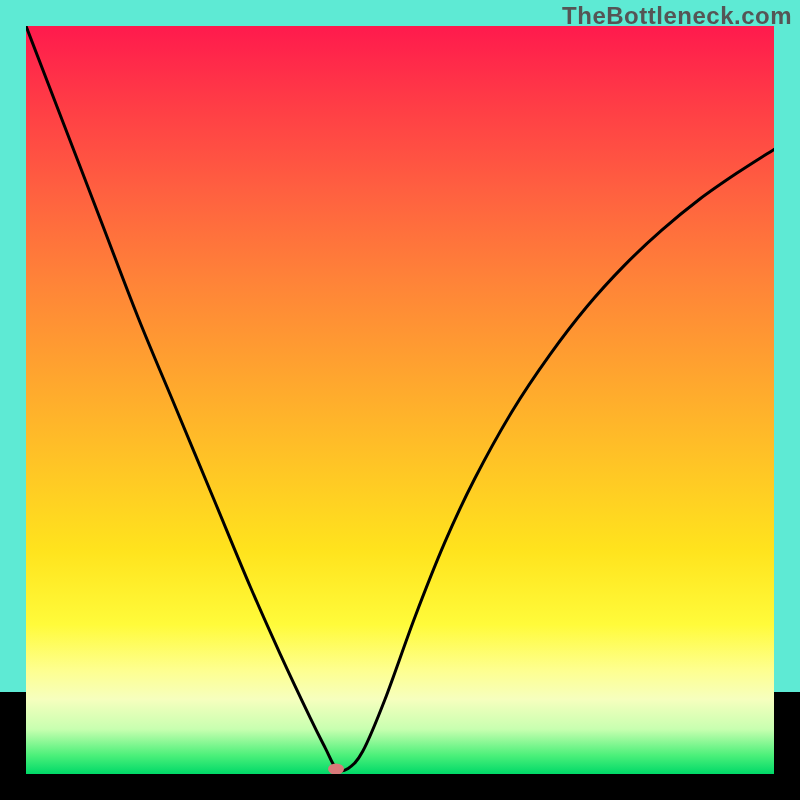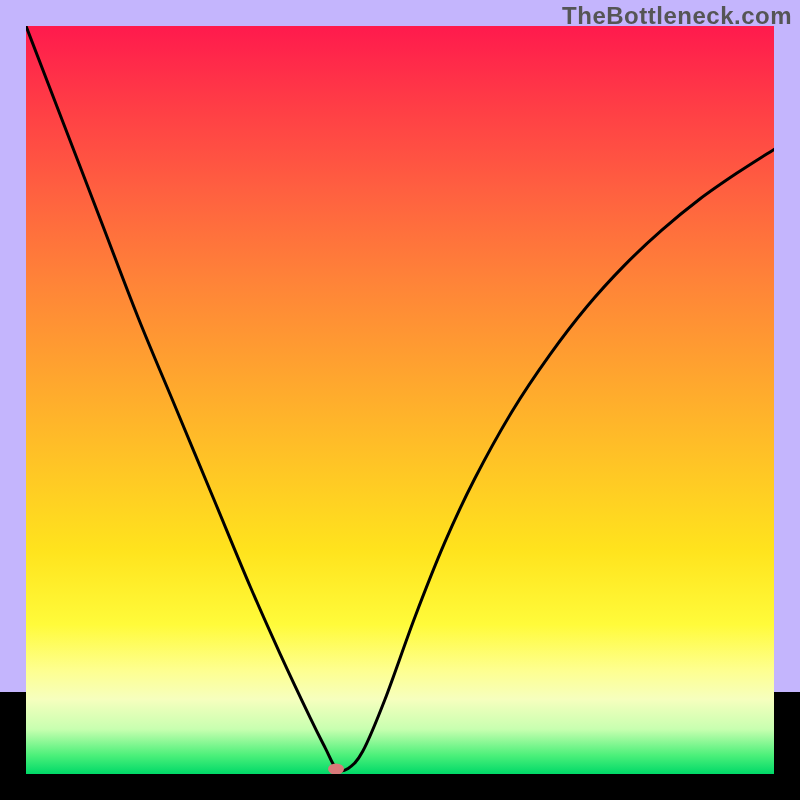--- a/index.html
+++ b/index.html
@@ -8,21 +8,21 @@
     width: 800px;
     height: 800px;
     overflow: hidden;
     background: #000;
     font-family: Arial, Helvetica, sans-serif;
   }
   .outer {
     position: relative;
     width: 800px;
     height: 692px;
-    background: #c4b5fd;
+    background: #5eead4;
   }
   .watermark {
     position: absolute;
     top: 2px;
     right: 8px;
     color: #555;
     font-size: 24px;
     font-weight: 600;
     letter-spacing: 0.5px;
     z-index: 50;

